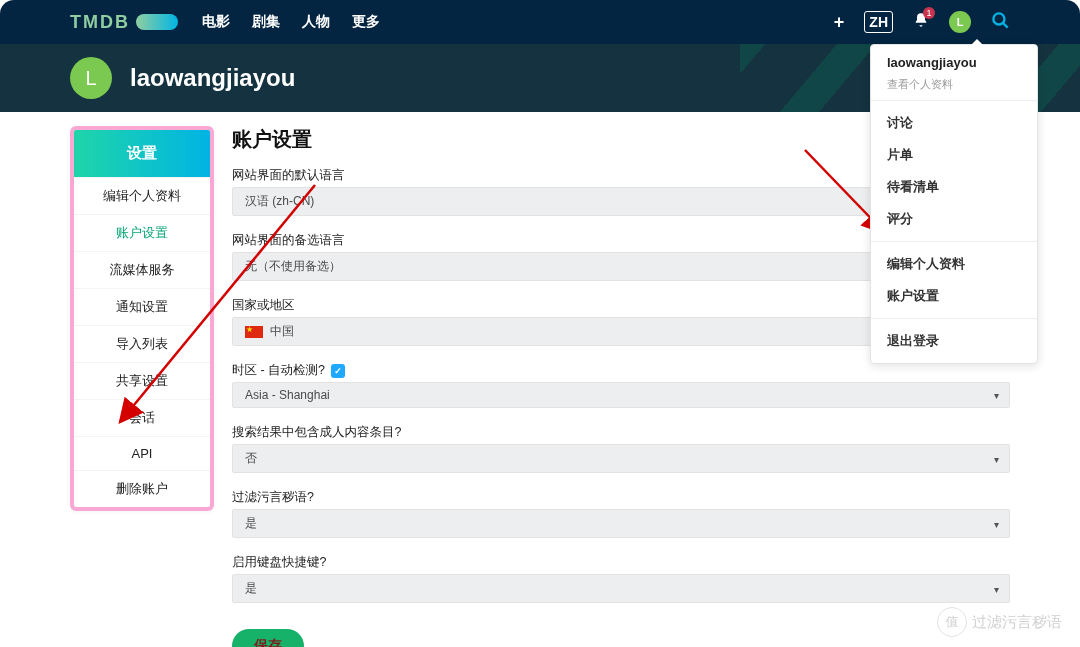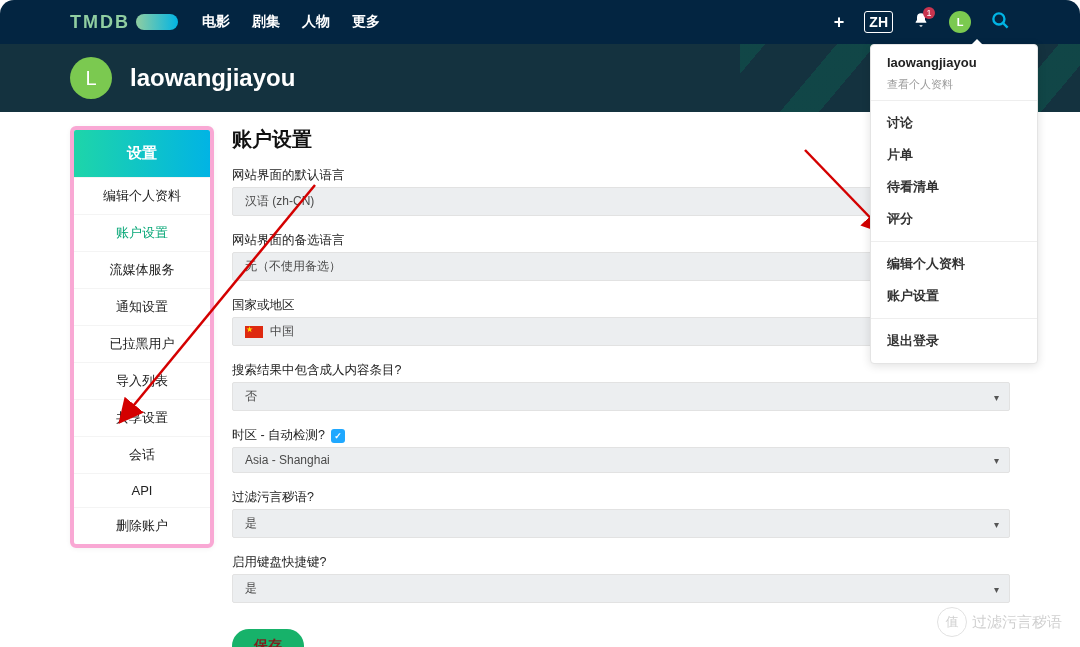--- a/index.html
+++ b/index.html
@@ -213,21 +213,20 @@
   <div class="username-hero">laowangjiayou</div>
 </div>
 
 <div class="main">
   <div class="sidebar">
     <div class="sidebar-head">设置</div>
     <div class="sidebar-item">编辑个人资料</div>
     <div class="sidebar-item active">账户设置</div>
     <div class="sidebar-item">流媒体服务</div>
     <div class="sidebar-item">通知设置</div>
-    <div class="sidebar-item">已拉黑用户</div>
     <div class="sidebar-item">导入列表</div>
     <div class="sidebar-item">共享设置</div>
     <div class="sidebar-item">会话</div>
     <div class="sidebar-item">API</div>
     <div class="sidebar-item">删除账户</div>
   </div>
 
   <div class="content">
     <h1>账户设置</h1>
 
@@ -247,33 +246,33 @@
 
     <div class="field">
       <div class="field-label">国家或地区</div>
       <div class="select">
         <span class="flag-cn"></span>
         <span>中国</span>
       </div>
     </div>
 
     <div class="field">
-      <div class="field-label">搜索结果中包含成人内容条目?</div>
-      <div class="select">
-          <span>否</span>
-        </div>
-    </div>
-
-    <div class="field">
       <div class="field-label">
         <span>时区 - 自动检测?</span>
         <span class="check-badge"></span>
       </div>
       <div class="select">
           <span>Asia - Shanghai</span>
+        </div>
+    </div>
+
+    <div class="field">
+      <div class="field-label">搜索结果中包含成人内容条目?</div>
+      <div class="select">
+          <span>否</span>
         </div>
     </div>
 
     <div class="field">
       <div class="field-label">过滤污言秽语?</div>
       <div class="select">
           <span>是</span>
         </div>
     </div>
 

